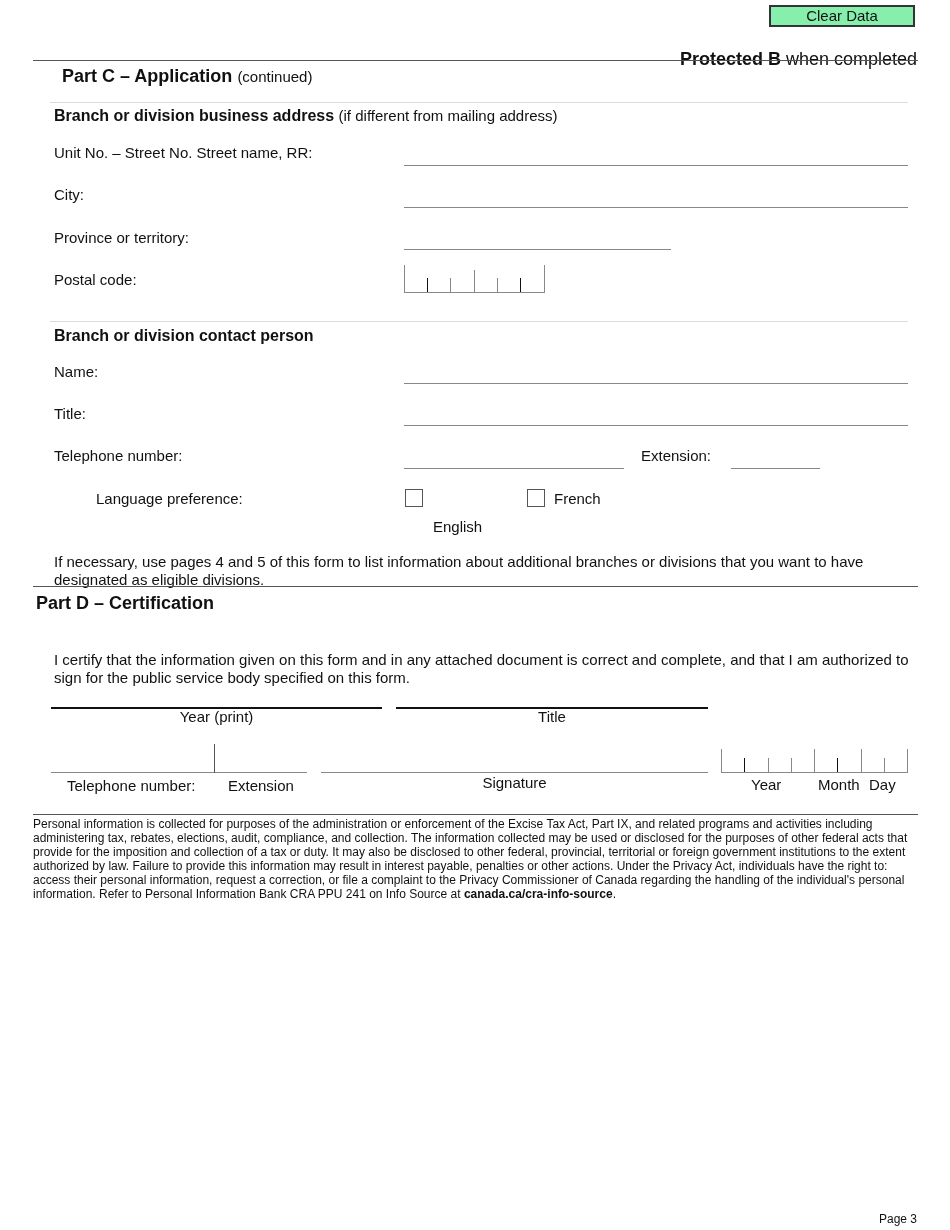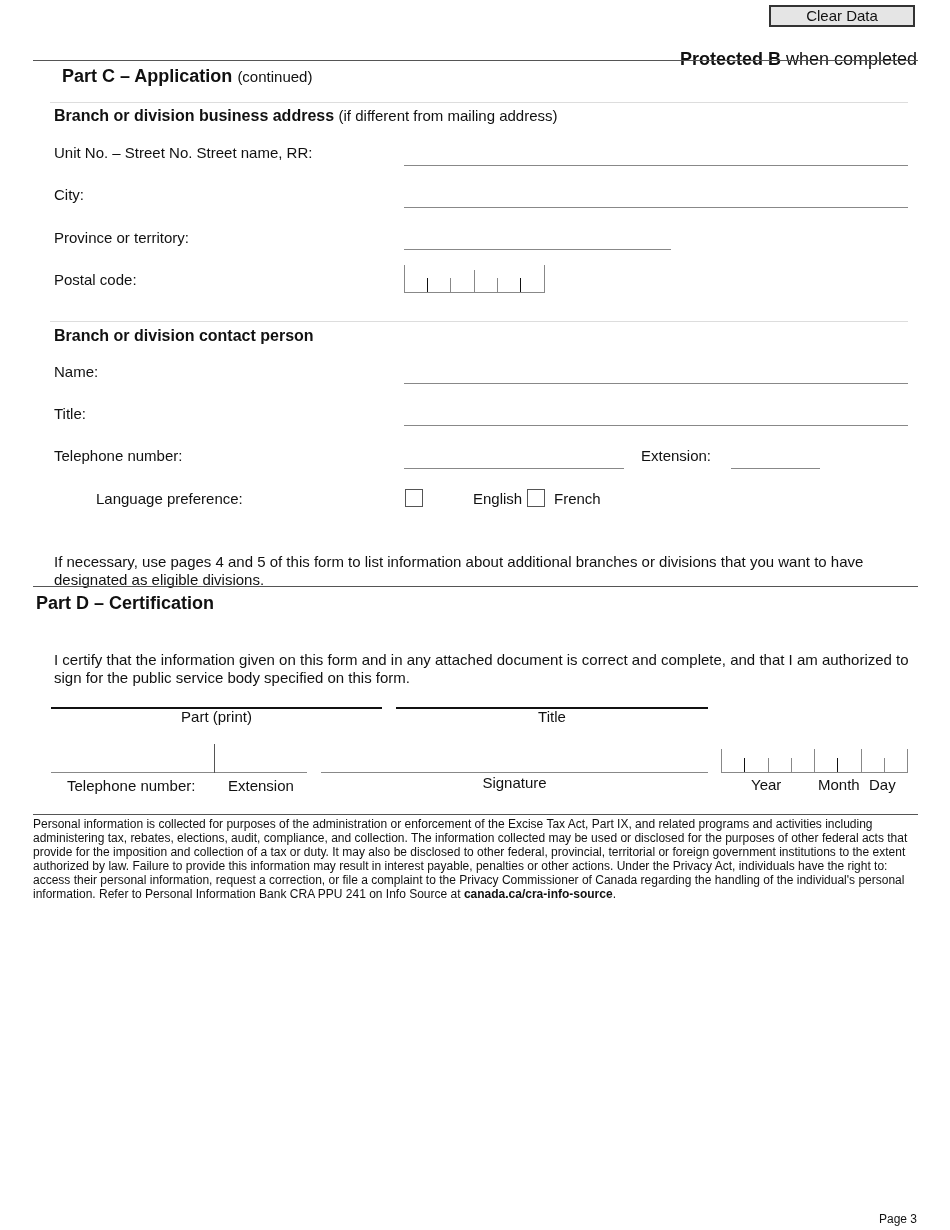--- a/index.html
+++ b/index.html
@@ -1,18 +1,18 @@
 <!DOCTYPE html>
 <html><head>
   <meta charset="utf-8">
   <style>
     html, body { margin: 0; padding: 0; background: #ffffff; }
     body { width: 950px; height: 1230px; position: relative; font-family: "Liberation Sans", sans-serif; color: #111; overflow: hidden; }
     .abs { position: absolute; }
-    .btn-clear { left: 769px; top: 5px; width: 146px; height: 22px; background: #e5e5e5; border: 2px solid #333; box-sizing: border-box; font-size: 15px; text-align: center; line-height: 18px; color: #111; cursor: pointer; }
+    .btn-clear { left: 769px; top: 5px; width: 146px; height: 22px; background: #86efac; border: 2px solid #333; box-sizing: border-box; font-size: 15px; text-align: center; line-height: 18px; color: #111; cursor: pointer; }
     .protected { right: 33px; top: 33px; font-size: 18px; margin-top: 16px; }
     .protected b { font-weight: bold; }
     .hr-dark { height: 1px; background: #555; }
     .hr-light { height: 1px; background: #ddd; }
     .h-part { font-size: 18px; font-weight: bold; }
     .h-part span { font-weight: normal; font-size: 15px; }
     .h-sub { font-size: 16px; font-weight: bold; }
     .h-sub span { font-weight: normal; font-size: 15px; }
     .lbl { font-size: 15px; }
     .line { height: 1px; background: #888; }
@@ -68,34 +68,34 @@
 <div class="abs lbl" style="left:54px; top:405px;">Title:</div>
 <div class="abs" style="left:404px; top:404px; width:504px; height:21px; border-bottom:1px solid #888;"></div>
 
 <div class="abs lbl" style="left:54px; top:447px;">Telephone number:</div>
 <div class="abs" style="left:404px; top:447px; width:220px; height:21px; border-bottom:1px solid #888;"></div>
 <div class="abs lbl" style="left:641px; top:447px;">Extension:</div>
 <div class="abs" style="left:731px; top:447px; width:89px; height:21px; border-bottom:1px solid #888;"></div>
 
 <div class="abs lbl" style="left:54px; top:490px;margin-left:42px;">Language preference:</div>
 <div class="abs cb" style="left:405px; top:489px;"></div>
-<div class="abs lbl" style="left:433px; top:490px;margin-left:40px;">English</div>
+<div class="abs lbl" style="left:433px; top:518px;">English</div>
 <div class="abs cb" style="left:527px; top:489px;"></div>
 <div class="abs lbl" style="left:554px; top:490px;">French</div>
 
 <div class="abs para" style="left:54px; top:533px; width:860px;">If necessary, use pages 4 and 5 of this form to list information about additional branches or divisions that you want to have designated as eligible divisions.</div>
 
 <div class="abs hr-dark" style="left:33px; top:586px; width:885px;"></div>
 
 <div class="abs h-part" style="left:36px; top:593px;">Part D – Certification</div>
 
 <div class="abs para" style="left:54px; top:631px; width:860px;">I certify that the information given on this form and in any attached document is correct and complete, and that I am authorized to sign for the public service body specified on this form.</div>
 
 <div class="abs" style="left:51px; top:685px; width:331px; height:22px; border-bottom:2px solid #111;"></div>
-<div class="abs lbl center" style="left:51px; top:708px; width:331px;">Part (print)</div>
+<div class="abs lbl center" style="left:51px; top:708px; width:331px;">Year (print)</div>
 
 <div class="abs" style="left:396px; top:685px; width:312px; height:22px; border-bottom:2px solid #111;"></div>
 <div class="abs lbl center" style="left:396px; top:708px; width:312px;">Title</div>
 
 <div class="abs" style="left:51px; top:744px; width:163px; height:28px; border-bottom:1px solid #888;"></div>
 <div class="abs" style="left:214px; top:744px; width:1px; height:29px; background:#555;"></div>
 <div class="abs" style="left:215px; top:744px; width:92px; height:28px; border-bottom:1px solid #888;"></div>
 <div class="abs lbl" style="left:67px; top:777px;">Telephone number:</div>
 <div class="abs lbl" style="left:228px; top:777px;">Extension</div>
 

